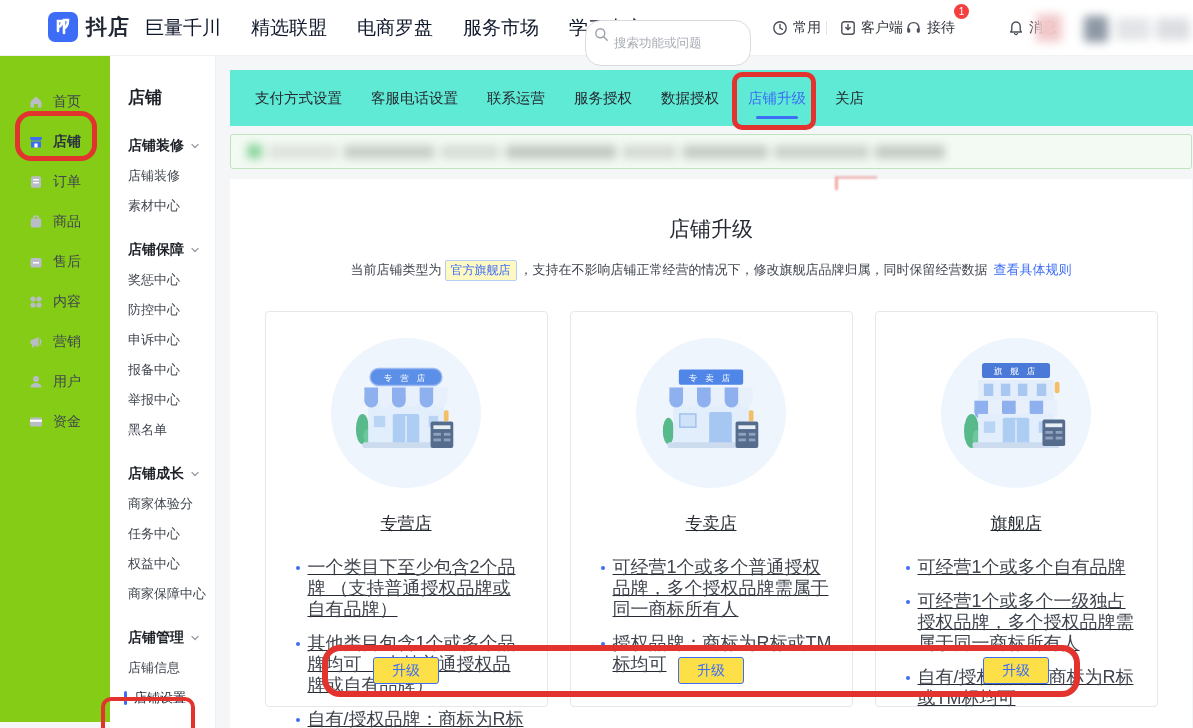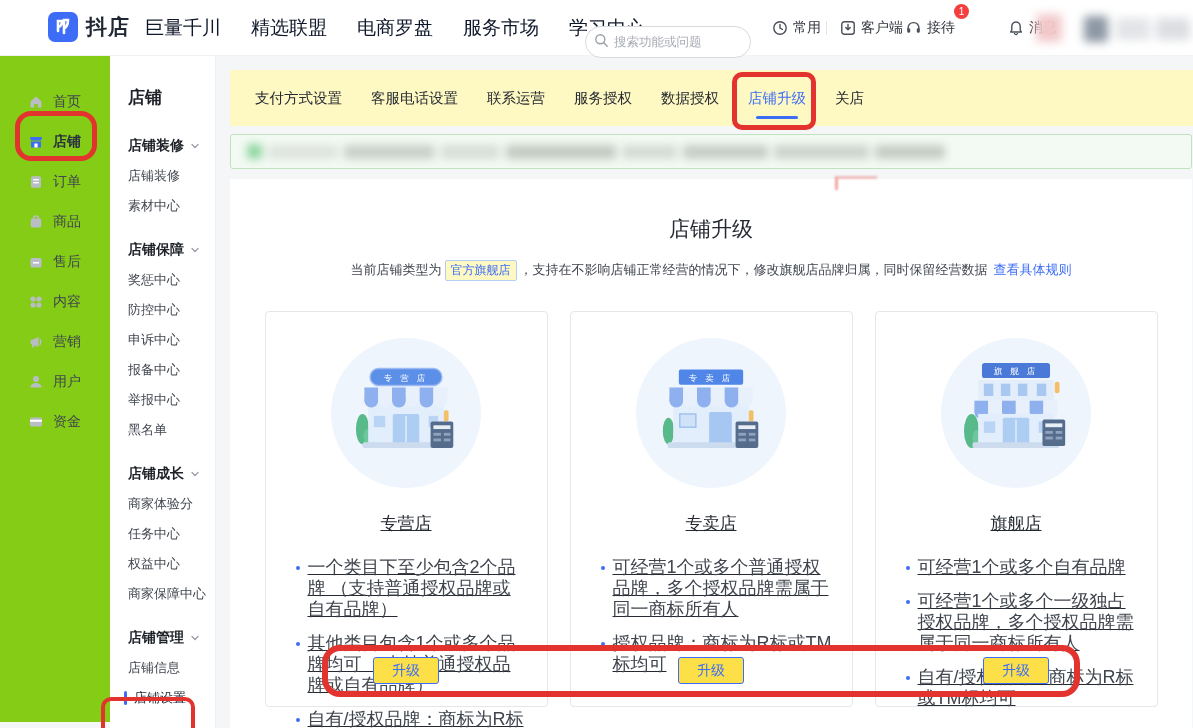--- a/index.html
+++ b/index.html
@@ -9,21 +9,21 @@
 
   
   .topbar { position:absolute; top:0; left:0; width:100%; height:56px; background:#fff;
     border-bottom:1px solid #f1f2f4; z-index:6; }
   .brand { position:absolute; left:48px; top:12px; display:flex; align-items:center; gap:8px; }
   .brand-icon { width:30px; height:30px; border-radius:7px; background:#3d6df6; position:relative; }
   .brand-icon svg { position:absolute; left:4px; top:4px; }
   .brand-name { font-size:21px; font-weight:bold; color:#1e2633; letter-spacing:1px; }
   .topnav { position:absolute; left:145px; top:0; height:56px; display:flex; align-items:center; gap:30px; }
   .topnav-item { font-size:19px; color:#0f172a; cursor:pointer; white-space:nowrap; }
-  .searchbox { position:absolute; left:585px; top:26px; width:166px; height:32px; }
+  .searchbox { position:absolute; left:585px; top:20px; width:166px; height:46px; }
   .searchbox input { width:100%; height:100%; border:1px solid #d8dade; border-radius:16px;
     padding:0 10px 0 28px; font-size:12.5px; color:#555; outline:none; background:#fff;
     font-family:"Liberation Sans","DejaVu Sans",sans-serif; }
   .searchbox input::placeholder { color:#a7abb3; }
   .searchbox .mag { position:absolute; left:9px; top:7px; }
   .top-action { position:absolute; top:0; height:56px; display:flex; align-items:center; gap:5px;
     font-size:14px; color:#31353d; cursor:pointer; }
   .act-frequent { left:772px; } .act-client { left:840px; } .act-reception { left:905px; } .act-msg { left:1008px; }
   .top-divider { position:absolute; left:826px; top:21px; width:1px; height:14px; background:#e2e4e8; }
   .badge { position:absolute; margin-left:-4px; margin-top:-18px; min-width:15px; height:15px; border-radius:8px;
@@ -43,21 +43,21 @@
     border-right:1px solid #eff0f2; z-index:4; padding:30px 0 0 18px; }
   .sub-title { font-size:17px; font-weight:bold; color:#1f2329; margin-bottom:22px; }
   .sub-section { margin-top:14px; }
   .sub-header { display:flex; align-items:center; gap:6px; height:30px; font-size:14px; font-weight:bold; color:#1f2329; cursor:pointer; }
   .sub-item { height:30px; display:flex; align-items:center; font-size:13px; color:#41464f; cursor:pointer; }
   .sub-item.selected { color:#252c3a; position:relative; padding-left:6px; }
   .sub-item.selected::before { content:""; position:absolute; left:-4px; top:8px; width:3px; height:14px; background:#3d6df6; border-radius:2px; }
 
   
   .main { position:absolute; left:216px; top:56px; right:0; bottom:0; background:#f5f6f8; }
-  .tabbar { position:absolute; left:14px; right:0; top:14px; height:56px; background:#fef9c3;
+  .tabbar { position:absolute; left:14px; right:0; top:14px; height:56px; background:#5eead4;
     display:flex; align-items:center; padding-left:25px; gap:29px; }
   .tab { font-size:14.5px; color:#252931; cursor:pointer; position:relative; height:56px; display:flex; align-items:center; white-space:nowrap; }
   .tab.active { color:#3d6df6; }
   .tab.active .underline { position:absolute; bottom:7px; left:50%; transform:translateX(-50%);
     width:42px; height:3px; border-radius:2px; background:#3d6df6; }
 
   .banner { position:absolute; left:14px; right:1px; top:78px; height:35px; background:#f3faf3;
     border:1px solid #bfe3bf; border-radius:3px; display:flex; align-items:center; padding-left:16px; overflow:hidden; }
   .banner-inner { display:flex; align-items:center; gap:6px; filter:blur(4px); }
   .banner-dot { width:15px; height:15px; border-radius:3px; background:#8fd6a0; flex:none; }

